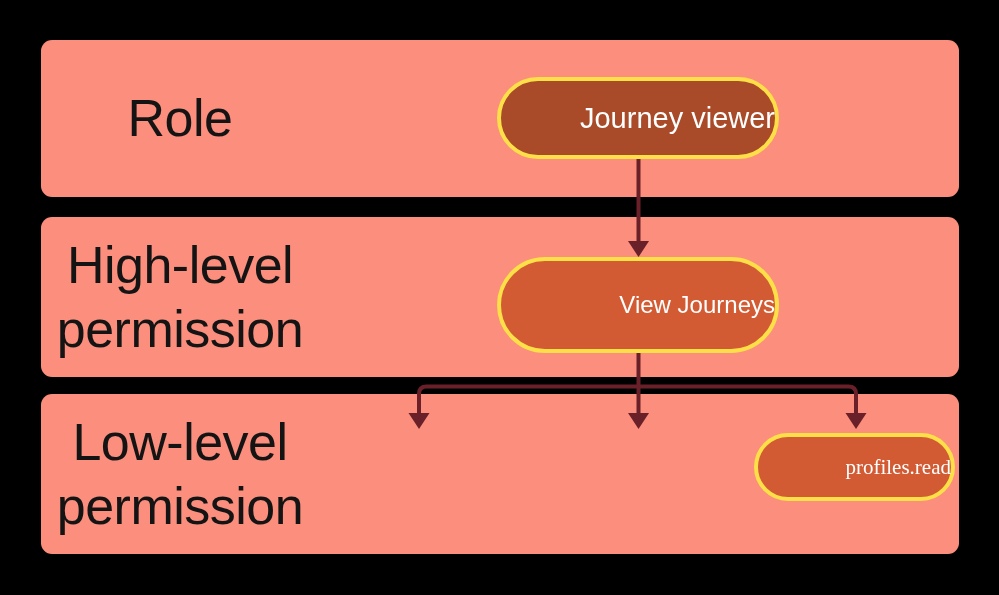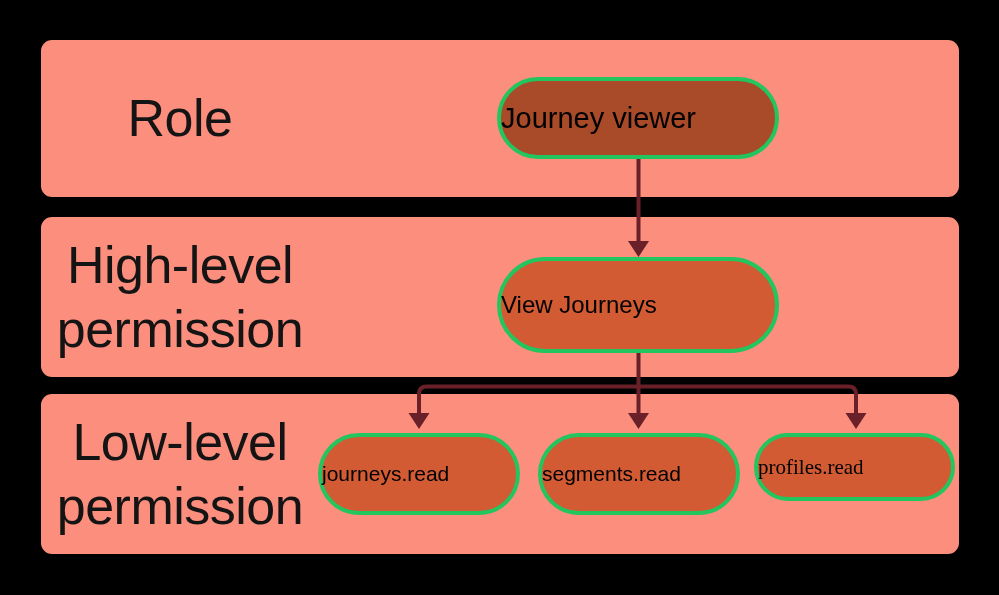--- a/index.html
+++ b/index.html
@@ -43,27 +43,27 @@
     font-size: 52px;
     line-height: 1.24;
     color: #141414;
     letter-spacing: -0.5px;
   }
 
   
   .pill {
     position: absolute;
     box-sizing: border-box;
-    border: 4px solid #22c55e;
+    border: 4px solid #fde047;
     border-radius: 999px;
     display: flex;
     align-items: center;
-    justify-content: flex-start;
+    justify-content: flex-end;
     text-align: center;
-    color: #000000;
+    color: #ffffff;
   }
   .pill--dark  { background: #A94A28; }
   .pill--light { background: #D25B34; }
 
   .pill-journey-viewer { left: 497px; top: 77px;  width: 282px; height: 82px; font-size: 29px; }
   .pill-view-journeys  { left: 497px; top: 257px; width: 282px; height: 96px; font-size: 24px; }
   .pill-journeys-read  { left: 318px; top: 433px; width: 202px; height: 82px; font-size: 21px; }
   .pill-segments-read  { left: 538px; top: 433px; width: 202px; height: 82px; font-size: 21px; }
   .pill-profiles-read  { left: 754px; top: 433px; width: 201px; height: 68px; font-size: 21px; font-family: Liberation Serif, serif; }
 
@@ -123,25 +123,19 @@
   </svg>
 
   <div class="pill pill--dark pill-journey-viewer">
     <span>Journey viewer</span>
   </div>
 
   <div class="pill pill--light pill-view-journeys">
     <span>View Journeys</span>
   </div>
 
-  <div class="pill pill--light pill-journeys-read">
-    <span>journeys.read</span>
-  </div>
 
-  <div class="pill pill--light pill-segments-read">
-    <span>segments.read</span>
-  </div>
 
   <div class="pill pill--light pill-profiles-read">
     <span>profiles.read</span>
   </div>
 
 </div>
 
 </body></html>

